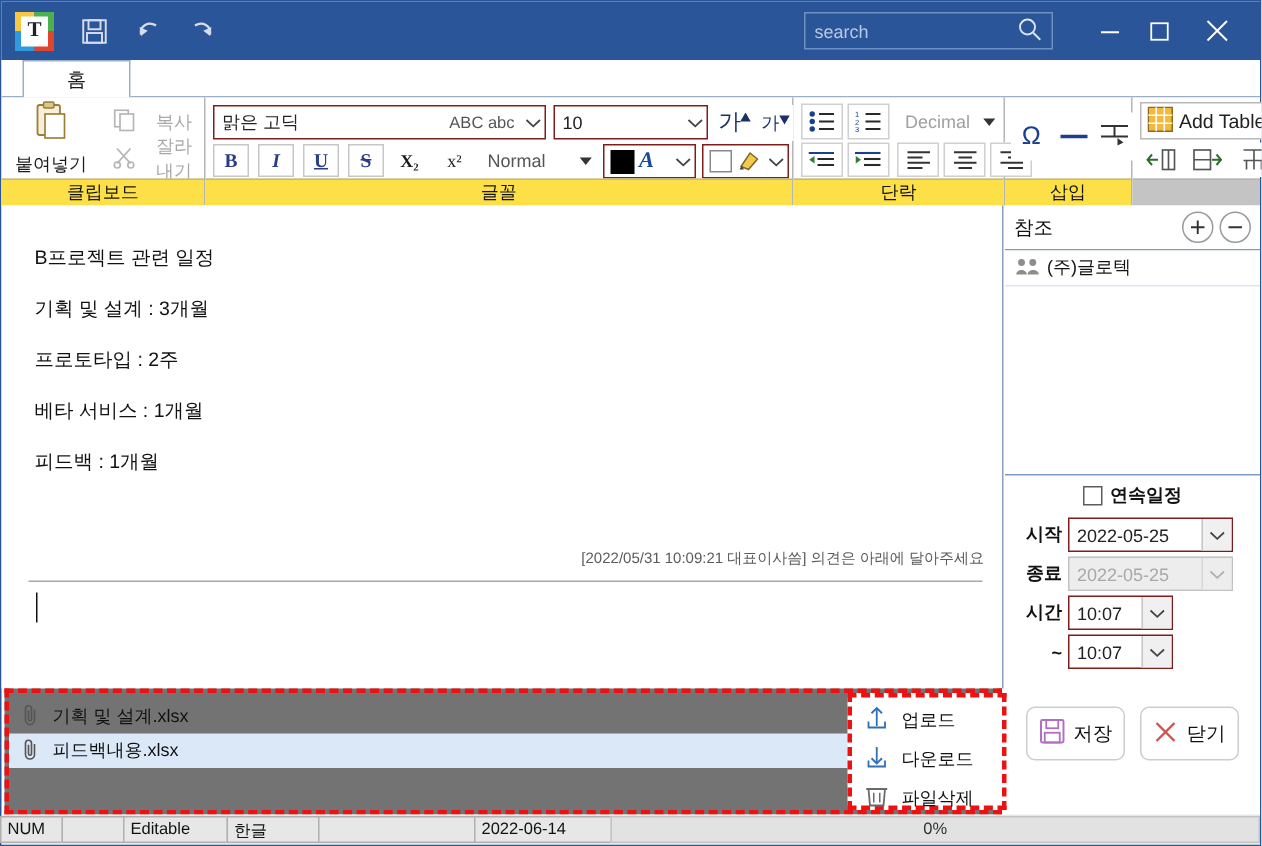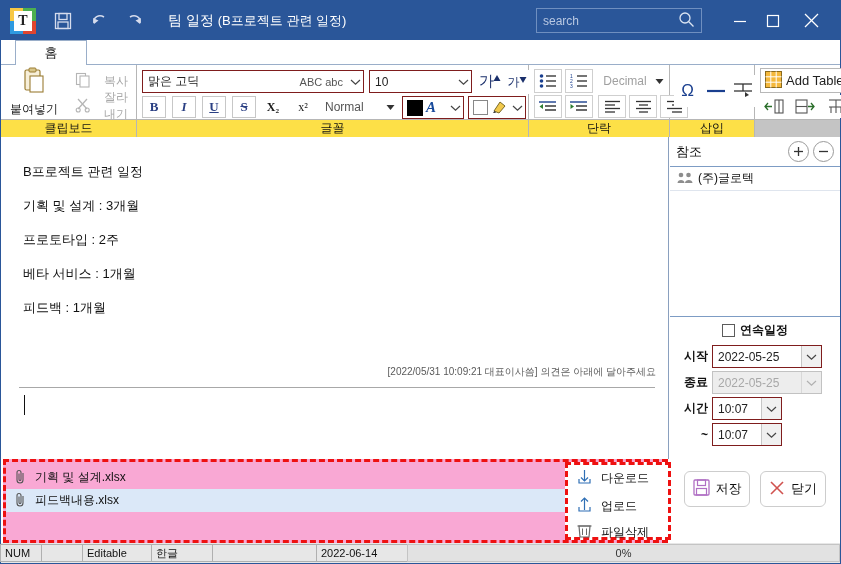--- a/index.html
+++ b/index.html
@@ -203,21 +203,21 @@
   }
   .act-btn {
     width: 66px; height: 36px; border: 1px solid #cdcdcd; border-radius: 6px;
     background: #fff; display: flex; align-items: center; justify-content: center;
     gap: 6px; font-size: 13px; color: #111;
   }
 
   
   .attach-wrap {
     position: absolute; left: 2px; top: 458px; width: 665px; height: 84px;
-    border: 3px dashed #ee1111; background: #f9a8d4;
+    border: 3px dashed #ee1111; background: #737373;
   }
   .att-row {
     display: flex; align-items: center; gap: 8px; height: 23px;
     padding-left: 8px; font-size: 12px; color: #111;
   }
   .att-row.sel { background: #dbe8f8; }
   .att-actions {
     position: absolute; left: 559px; top: 0px; width: 106px; height: 78px;
     border: 3px dashed #ee1111; border-left: 3px dashed #ee1111;
     background: #ffffff;
@@ -267,24 +267,20 @@
       <svg width="20" height="20" viewBox="0 0 20 20">
           <path d="M5 12 C4 6, 10 3, 15 6" fill="none" stroke="#d6dced" stroke-width="1.6"></path>
           <path d="M5 13 L4 7 L9.5 9.5 Z" fill="#d6dced"></path>
         </svg>
     </div>
     <div class="tb-icon">
       <svg width="20" height="20" viewBox="0 0 20 20">
           <path d="M15 12 C16 6, 10 3, 5 6" fill="none" stroke="#d6dced" stroke-width="1.6"></path>
           <path d="M15 13 L16 7 L10.5 9.5 Z" fill="#d6dced"></path>
         </svg>
-    </div>
-    <div class="title-text">
-      <span>팀 일정</span>
-      <span class="sub">(B프로젝트 관련 일정)</span>
     </div>
 
     <div class="search-box">
       <span class="ph">search</span>
       <span class="mag">
         <svg width="17" height="17" viewBox="0 0 17 17">
             <circle cx="7" cy="7" r="5" fill="none" stroke="#dbe4f2" stroke-width="1.3"></circle>
             <line x1="10.8" y1="10.8" x2="15.5" y2="15.5" stroke="#dbe4f2" stroke-width="1.3"></line>
           </svg>
       </span>
@@ -708,39 +704,39 @@
     <div class="att-row sel">
       <span>
         <svg width="13" height="15" viewBox="0 0 13 15">
             <path d="M9 4 L9 11 a3 3 0 0 1 -6 0 L3 3.5 a2 2 0 0 1 4 0 L7 10.5 a1 1 0 0 1 -2 0 L5 4.5" fill="none" stroke="#555" stroke-width="1.1"></path>
           </svg>
       </span>
       <span>피드백내용.xlsx</span>
     </div>
 
     <div class="att-actions">
+      <div class="att-act" style="margin-top:2px;">
+        <span>
+          <svg width="17" height="17" viewBox="0 0 17 17">
+              <path d="M3 11 L3 15 L14 15 L14 11" fill="none" stroke="#2f6fb5" stroke-width="1.2"></path>
+              <line x1="8.5" y1="14" x2="8.5" y2="2" stroke="#2f6fb5" stroke-width="1.2"></line>
+              <path d="M5 5.5 L8.5 2 L12 5.5" fill="none" stroke="#2f6fb5" stroke-width="1.2"></path>
+            </svg>
+        </span>
+        <span>업로드</span>
+      </div>
       <div class="att-act">
         <span>
           <svg width="17" height="17" viewBox="0 0 17 17">
               <path d="M3 11 L3 15 L14 15 L14 11" fill="none" stroke="#2f6fb5" stroke-width="1.2"></path>
               <line x1="8.5" y1="2" x2="8.5" y2="13" stroke="#2f6fb5" stroke-width="1.2"></line>
               <path d="M5 9.5 L8.5 13 L12 9.5" fill="none" stroke="#2f6fb5" stroke-width="1.2"></path>
             </svg>
         </span>
         <span>다운로드</span>
-      </div>
-      <div class="att-act" style="margin-top:2px;">
-        <span>
-          <svg width="17" height="17" viewBox="0 0 17 17">
-              <path d="M3 11 L3 15 L14 15 L14 11" fill="none" stroke="#2f6fb5" stroke-width="1.2"></path>
-              <line x1="8.5" y1="14" x2="8.5" y2="2" stroke="#2f6fb5" stroke-width="1.2"></line>
-              <path d="M5 5.5 L8.5 2 L12 5.5" fill="none" stroke="#2f6fb5" stroke-width="1.2"></path>
-            </svg>
-        </span>
-        <span>업로드</span>
       </div>
       <div class="att-act">
         <span>
           <svg width="17" height="17" viewBox="0 0 17 17">
               <path d="M3 4 L4 15 L13 15 L14 4 Z" fill="none" stroke="#6a6a6a" stroke-width="1.2"></path>
               <line x1="1.5" y1="4" x2="15.5" y2="4" stroke="#6a6a6a" stroke-width="1.2"></line>
               <line x1="6.5" y1="6.5" x2="6.5" y2="13" stroke="#6a6a6a" stroke-width="1"></line>
               <line x1="10.5" y1="6.5" x2="10.5" y2="13" stroke="#6a6a6a" stroke-width="1"></line>
             </svg>
         </span>

